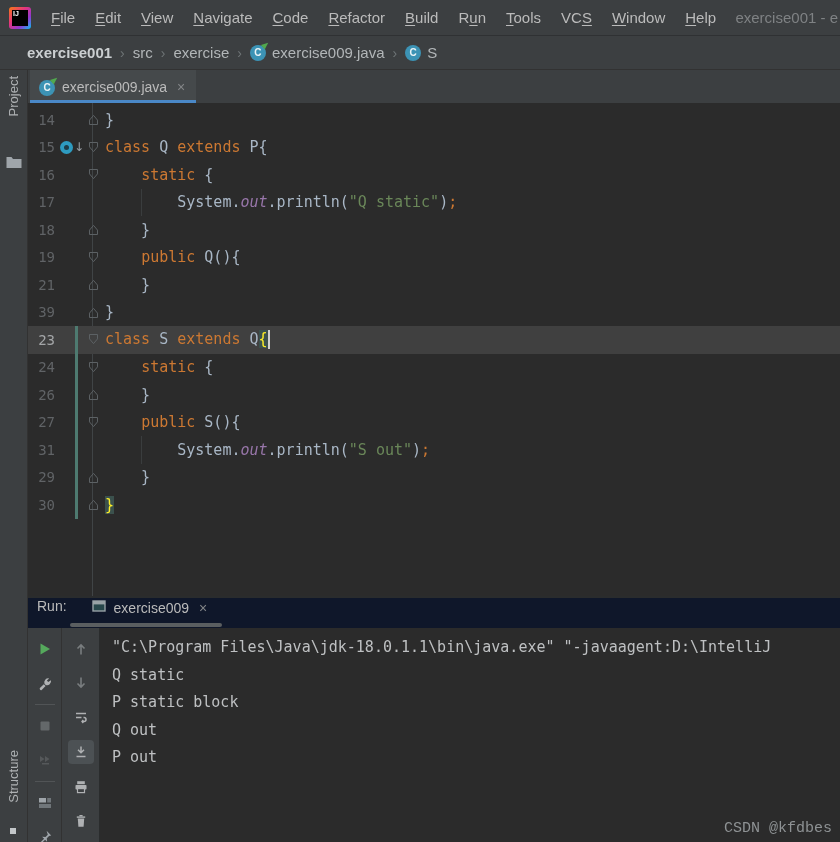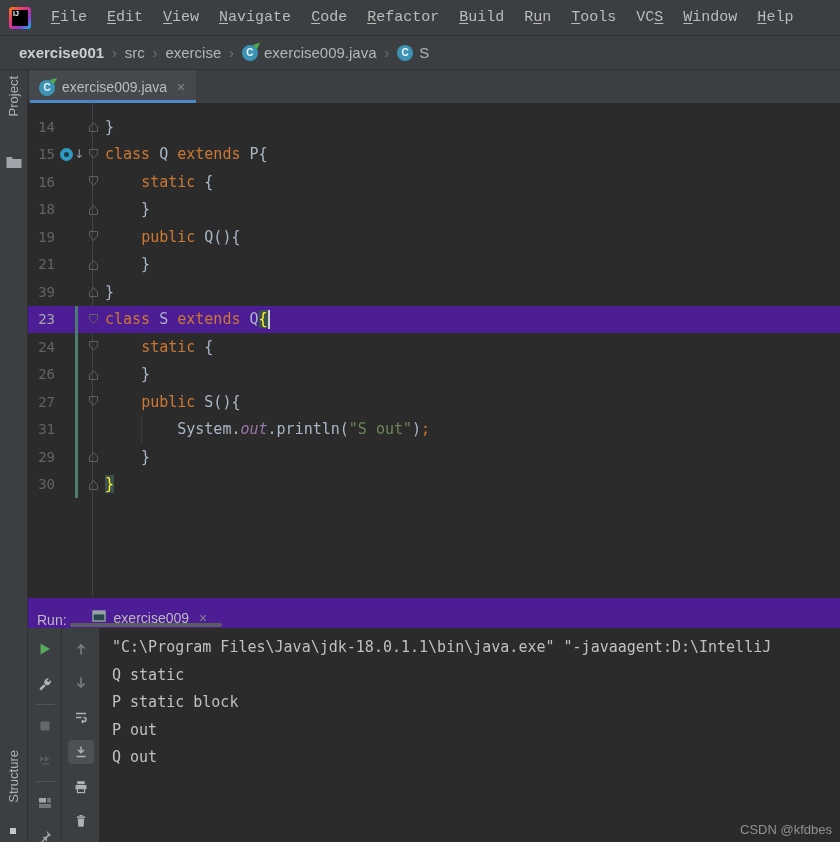--- a/index.html
+++ b/index.html
@@ -14,21 +14,21 @@
   .logo-inner{position:absolute;inset:3px;background:#000;color:#FFF;font-size:7px;font-weight:bold;
               line-height:8px;padding-left:1px}
   .menu-item{padding:0 10px;color:#BBBBBB;font-size:15px;white-space:nowrap;cursor:default}
   .menu-item u{text-decoration:underline;text-underline-offset:2px}
   #window-title{position:absolute;right:2px;top:0;height:36px;line-height:36px;color:#7F8284;
                 font-size:15px;white-space:nowrap}
 
   
   #breadcrumbs{position:absolute;left:0;top:36px;width:840px;height:34px;background:#3C3F41;
                border-bottom:1px solid #323232;box-sizing:border-box;display:flex;align-items:center;
-               padding-left:19px;z-index:4}
+               padding-left:27px;z-index:4}
   .crumb{color:#B2B6B8;font-size:15px;display:inline-flex;align-items:center;gap:6px;white-space:nowrap}
   .crumb.bold{font-weight:bold;color:#CBCFD1}
   .crumb-sep{color:#6E7476;margin:0 8px;font-size:14px}
 
   
   .cls-icon{width:16px;height:16px;border-radius:50%;background:#3C93B5;color:#EAF3F6;font-size:10px;
             font-weight:bold;display:inline-flex;align-items:center;justify-content:center;position:relative;
             flex:none;font-family:"Liberation Sans",sans-serif}
   .run-badge{position:absolute;top:-3px;right:-3px;width:0;height:0;border-left:7px solid #51A94E;
              border-top:3.5px solid transparent;border-bottom:3.5px solid transparent;transform:rotate(-40deg)}
@@ -51,84 +51,85 @@
   .ed-tab{position:absolute;left:2px;top:0;height:33px;display:flex;align-items:center;gap:7px;
           padding:0 11px 0 9px;background:#45494B;box-sizing:border-box}
   .ed-tab::after{content:"";position:absolute;left:0;right:0;bottom:0;height:3px;background:#4A88C7}
   .tab-label{color:#BBBBBB;font-size:14px;white-space:nowrap}
   .tab-close{color:#848689;font-size:14px;margin-left:3px;cursor:default}
 
   
   #editor{position:absolute;left:0;top:33px;width:812px;height:493px;background:#2B2B2B;overflow:hidden;
           font-family:"DejaVu Sans Mono",monospace;font-size:15px}
   #fold-line{position:absolute;left:64px;top:0;bottom:0;width:1px;background:#404446}
-  #editor-lines{position:absolute;left:0;top:10px;right:0}
+  #editor-lines{position:absolute;left:0;top:3px;right:0}
   .code-row{height:27.5px;display:flex;align-items:center;position:relative}
-  .code-row.current{background:#4c1d95}
+  .code-row.current{background:#404040}
   .code-row.vcs::before{content:"";position:absolute;left:47px;top:0;bottom:0;width:3px;background:#4E7A70}
   .ln-num{width:27px;text-align:right;color:#606366;font-size:14px;flex:none}
   .current .ln-num{color:#A4A6A8}
   .ln-icons{width:26px;flex:none;display:flex;align-items:center;padding-left:5px;box-sizing:border-box}
   .ln-fold{width:24px;flex:none;display:flex;justify-content:center;align-items:center;z-index:1}
   .run-marker{width:13px;height:13px;border-radius:50%;background:#2E9BC0;position:relative;flex:none}
   .run-marker::after{content:"";position:absolute;inset:4px;background:#1E3D48;border-radius:50%}
   .run-marker-arrow{color:#9AA0A6;font-size:12px;margin-left:1px;font-family:"DejaVu Sans",sans-serif}
   .code-text{white-space:pre;color:#A9B7C6}
   .tk-kw{color:#CC7832}
   .tk-pl{color:#A9B7C6}
   .tk-fld{color:#9876AA;font-style:italic}
   .tk-str{color:#6A8759}
   .tk-sem{color:#CC7832}
   .tk-brm{color:#FFEF28;background:#3B514D}
   .caret{display:inline-block;width:2px;height:19px;background:#CFCFCF;vertical-align:middle}
   .indent-guide{position:absolute;left:113px;top:0;bottom:0;width:1px;background:#3A3D3E}
 
   
-  #run-header{position:absolute;left:0;top:526px;width:812px;height:32px;background:#4c1d95;
-              border-top:2px solid #2A2C2D;box-sizing:border-box;display:flex;align-items:flex-end}
+  #run-header{position:absolute;left:0;top:526px;width:812px;height:32px;background:#0f172a;
+              border-top:2px solid #2A2C2D;box-sizing:border-box;display:flex;align-items:flex-start}
   #run-label{color:#BBBBBB;font-size:14px;margin-left:9px}
   .run-tab{display:flex;align-items:center;gap:7px;margin-left:24px}
   #console-hscroll{position:absolute;left:42px;bottom:1px;width:152px;height:4px;background:#5A5E60;border-radius:2px}
 
   
   #console-area{position:absolute;left:0;top:558px;width:812px;height:214px;display:flex}
   .toolbar{background:#3C3F41;display:flex;flex-direction:column;align-items:center;padding-top:10px;
            gap:12px;box-sizing:border-box;flex:none}
   #toolbar-left{width:34px;border-right:1px solid #323232}
   #toolbar-right{width:38px;border-right:1px solid #2A2C2D}
   .tool{width:22px;height:22px;display:flex;align-items:center;justify-content:center;flex:none}
   .tool.selected{background:#4C5154;border-radius:4px;width:26px;height:24px}
   .tool-divider{width:20px;height:1px;background:#515456;flex:none;margin:-2px 0}
   #console{flex:1;background:#2B2B2B;position:relative;font-family:"DejaVu Sans Mono",monospace;
            font-size:15px;color:#BEC0C2;padding:6px 0 0 12px;overflow:hidden;box-sizing:border-box}
   .console-line{height:27.5px;line-height:27.5px;white-space:pre;overflow:hidden}
-  #watermark{position:absolute;right:8px;bottom:5px;color:#8E9294;font-size:13px;
-             font-family:Liberation Sans, sans-serif}
+  #watermark{position:absolute;right:8px;bottom:5px;color:#8E9294;font-size:15px;
+             font-family:Liberation Mono, monospace}
 </style>
 </head>
 <body>
 
 <div id="menubar">
   <div class="logo">
     <div class="logo-inner">IJ</div>
   </div>
-  <div id="menu-items" style="display: flex; font-family: Liberation Mono, monospace;">
+  <div id="menu-items" style="display: flex;">
       <span class="menu-item"><u>F</u>ile</span>
       <span class="menu-item"><u>E</u>dit</span>
       <span class="menu-item"><u>V</u>iew</span>
       <span class="menu-item"><u>N</u>avigate</span>
       <span class="menu-item"><u>C</u>ode</span>
       <span class="menu-item"><u>R</u>efactor</span>
       <span class="menu-item"><u>B</u>uild</span>
       <span class="menu-item">R<u>u</u>n</span>
       <span class="menu-item"><u>T</u>ools</span>
       <span class="menu-item">VC<u>S</u></span>
       <span class="menu-item"><u>W</u>indow</span>
       <span class="menu-item"><u>H</u>elp</span>
     </div>
+  <span id="window-title">exercise001 - e</span>
 </div>
 
 <div id="breadcrumbs">
     <span class="crumb bold">
       <span>exercise001</span>
     </span>
     <span class="crumb-sep">›</span>
     <span class="crumb">
       <span>src</span>
     </span>
@@ -199,20 +200,27 @@
           <span class="ln-num">16</span>
           <span class="ln-icons"></span>
           <span class="ln-fold">
             <svg width="13" height="13" viewBox="0 0 13 13">
               <path d="M2.5 1.5h8v4.4L6.5 10.6 2.5 5.9Z" fill="none" stroke="#5C6164"></path>
             </svg>
           </span>
           <span class="code-text"><span class="tk-pl">    </span><span class="tk-kw">static</span><span class="tk-pl"> {</span></span>
         </div>
         <div class="code-row">
+          <span class="ln-num">17</span>
+          <span class="ln-icons"></span>
+          <span class="ln-fold"></span>
+          <span class="code-text"><span class="tk-pl">        System.</span><span class="tk-fld">out</span><span class="tk-pl">.println(</span><span class="tk-str">"Q static"</span><span class="tk-pl">)</span><span class="tk-sem">;</span></span>
+          <span class="indent-guide"></span>
+        </div>
+        <div class="code-row">
           <span class="ln-num">18</span>
           <span class="ln-icons"></span>
           <span class="ln-fold">
             <svg width="13" height="13" viewBox="0 0 13 13">
               <path d="M2.5 11.5h8V7.1L6.5 2.4 2.5 7.1Z" fill="none" stroke="#5C6164"></path>
             </svg>
           </span>
           <span class="code-text"><span class="tk-pl">    }</span></span>
         </div>
         <div class="code-row">
@@ -403,20 +411,20 @@
             <rect x="3.8" y="3.4" width="8.4" height="1.4" fill="#AFB1B3"></rect>
             <rect x="6.4" y="2" width="3.2" height="1.4" fill="#AFB1B3"></rect>
           </svg>
         </div>
       </div>
     <div id="console">
       <div id="console-lines">
           <div class="console-line">"C:\Program Files\Java\jdk-18.0.1.1\bin\java.exe" "-javaagent:D:\IntelliJ</div>
           <div class="console-line">Q static</div>
           <div class="console-line">P static block</div>
+          <div class="console-line">Q out</div>
           <div class="console-line">P out</div>
-          <div class="console-line">Q out</div>
         </div>
       <span id="watermark">CSDN @kfdbes</span>
     </div>
   </div>
 
 </div>
 
 </body></html>

